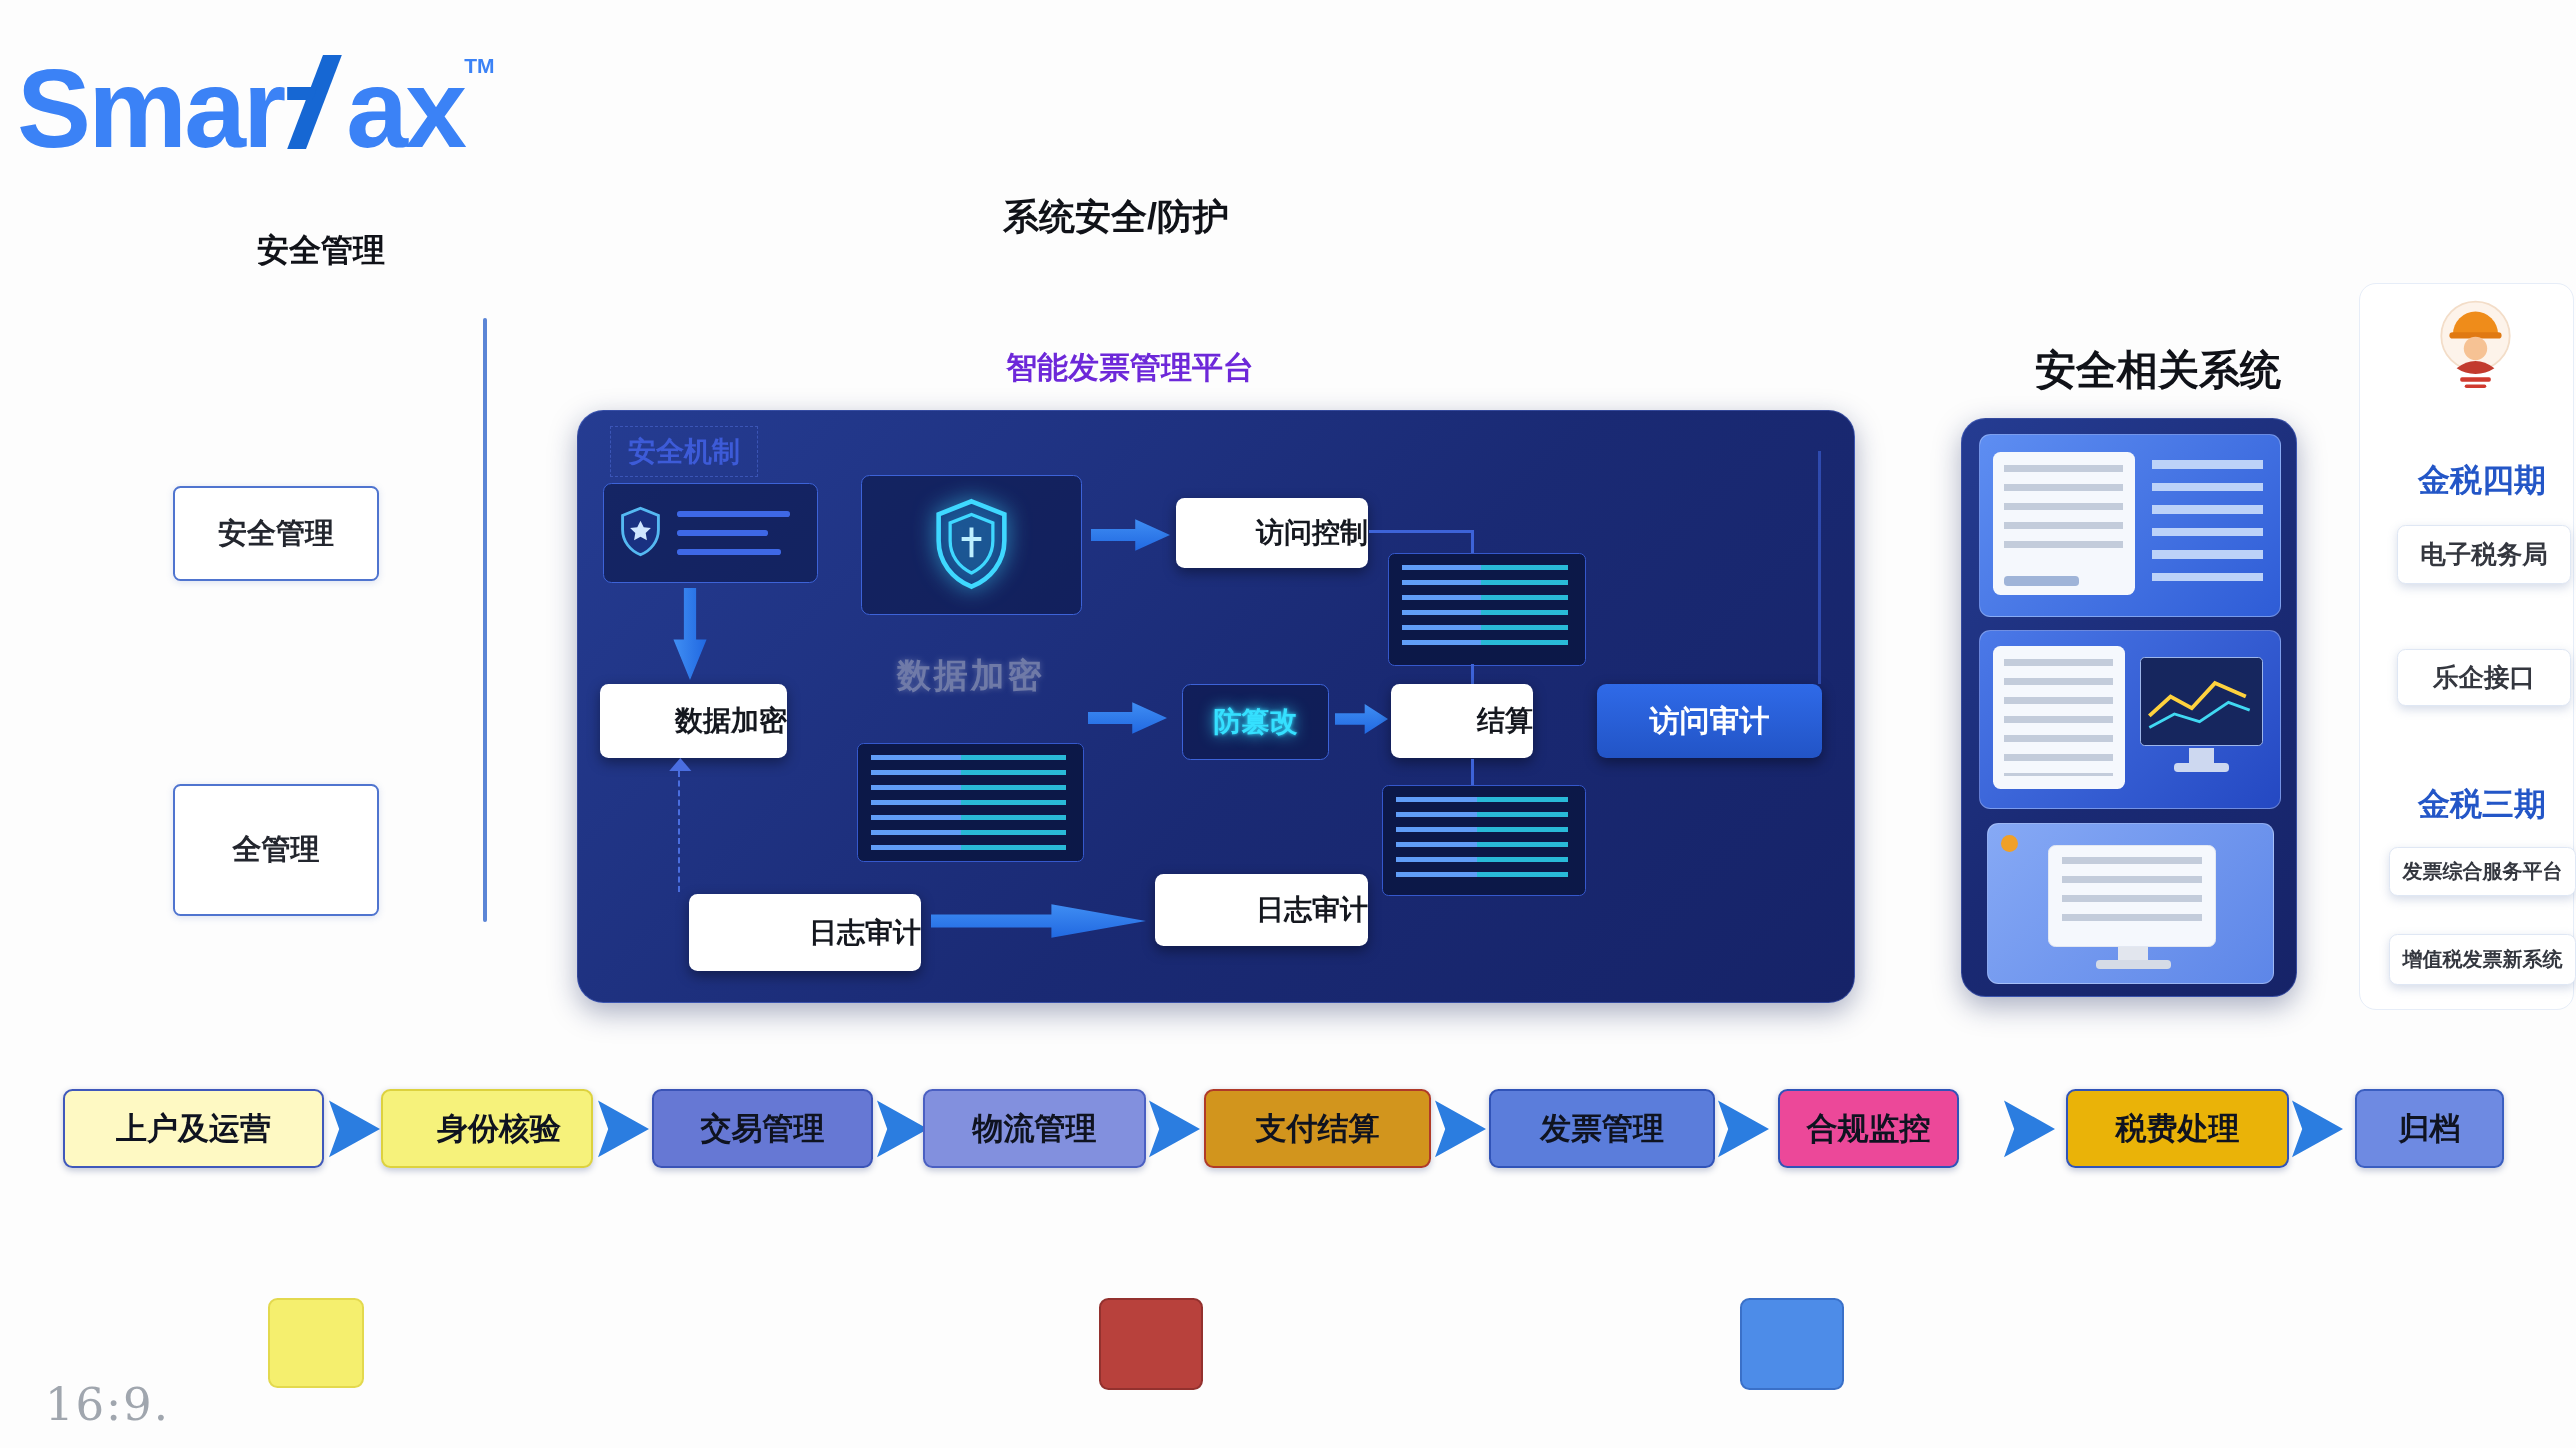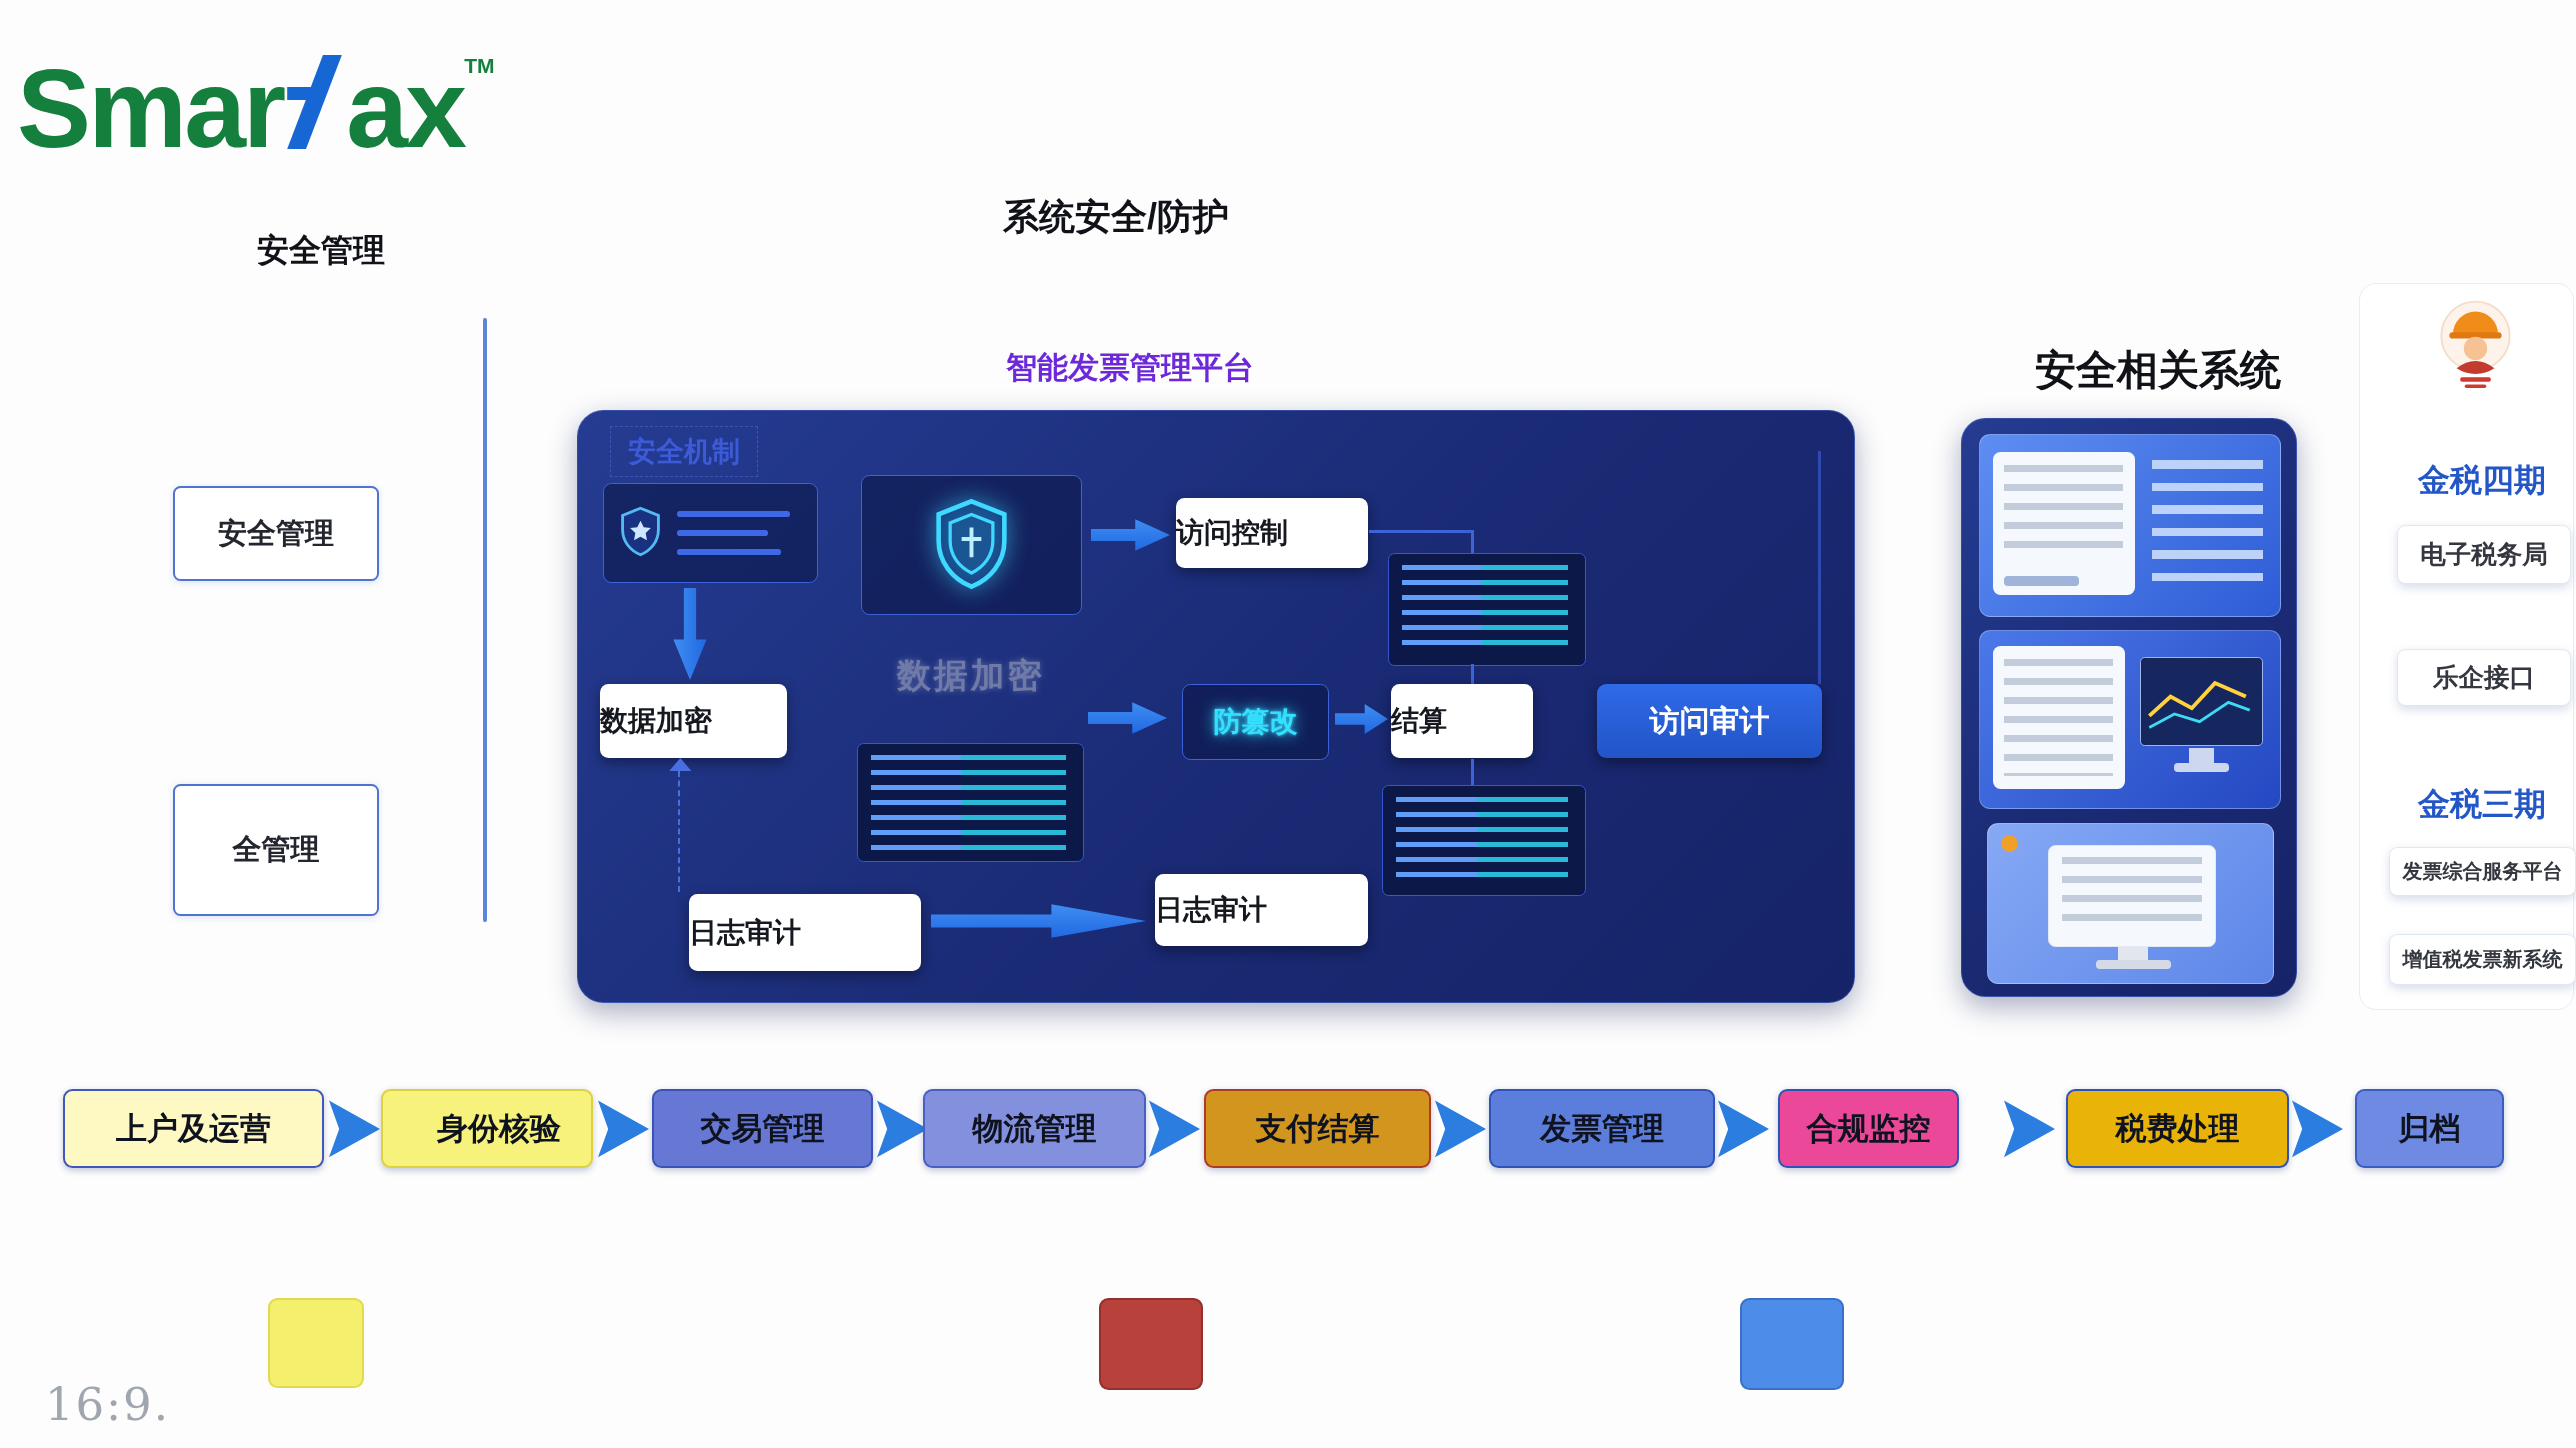--- a/index.html
+++ b/index.html
@@ -1,35 +1,35 @@
 <!DOCTYPE html>
 <html style="font-size:15px"><head>
 <meta charset="utf-8">
 <style>
   html,body{margin:0;padding:0;background:#fff;}
   .stage{position:relative;width:2576px;height:1448px;background:#fdfdfd;overflow:hidden;
          font-family:"Liberation Sans","DejaVu Sans",sans-serif;color:#111;}
   .abs{position:absolute;}
 
   
-  .logo{left:17px;top:45px;font-size:111px;font-weight:800;color:#15803d;letter-spacing:-2.8px;display:flex;align-items:flex-start;}
+  .logo{left:17px;top:45px;font-size:111px;font-weight:800;color:#3b82f6;letter-spacing:-2.8px;display:flex;align-items:flex-start;}
   .logo-slash{display:inline-block;width:59px;height:98px;margin:3.8px 1.9px 0 1.9px;}
   .logo-tm{font-size:21px;font-weight:700;margin-top:9.4px;letter-spacing:0;}
 
   .h1{font-weight:700;color:#101218;}
   .label-plain{font-weight:600;color:#6d28d9;}
 
   
   .outline-box{background:#fff;border:2.8px solid #4f74cf;border-radius:7.5px;display:flex;align-items:center;justify-content:center;
                font-size:29px;font-weight:600;color:#23262e;box-shadow:0 1.9px 7.5px rgba(80,110,190,.18);}
 
   
   .navy-panel{background:linear-gradient(135deg,#253c92 0%,#1a2a74 55%,#162368 100%);border:0.9px solid rgba(96,126,224,.4);
               border-radius:26.4px;box-shadow:0 9.4px 28px rgba(20,35,90,.35);}
-  .white-node{background:#fff;border-radius:8.5px;display:flex;align-items:center;justify-content:flex-start;
+  .white-node{background:#fff;border-radius:8.5px;display:flex;align-items:center;justify-content:flex-end;
               font-weight:700;color:#15181f;font-size:28px;box-shadow:0 4.7px 13.2px rgba(0,0,0,.38);}
   .dark-box{background:rgba(10,20,66,.55);border:1.9px solid #3d63d8;border-radius:8.5px;}
   .code-panel{background:#0c1848;border:1.9px solid #3558cc;border-radius:6.6px;overflow:hidden;}
   .code-lines{position:absolute;left:13.2px;right:17px;top:11.3px;bottom:11.3px;
               background:repeating-linear-gradient(180deg,rgba(46,214,242,.85) 0 4.7px,rgba(46,214,242,0) 4.7px 15px);}
   .code-lines2{position:absolute;left:13.2px;width:40%;top:11.3px;bottom:11.3px;
               background:repeating-linear-gradient(180deg,rgba(110,150,255,.8) 0 4.7px,rgba(110,150,255,0) 4.7px 15px);}
   .mech-label{font-size:28px;font-weight:700;color:#3d5bd8;border:0.9px dashed rgba(79,108,216,.55);padding:5.7px 17px;}
   .ghost-text{font-size:34px;font-weight:700;color:#848db2;opacity:.8;letter-spacing:2.8px;text-shadow:0 0 6.6px rgba(140,150,190,.7);}
   .glow-node{display:flex;align-items:center;justify-content:center;font-size:28px;font-weight:700;color:#35e0ff;

